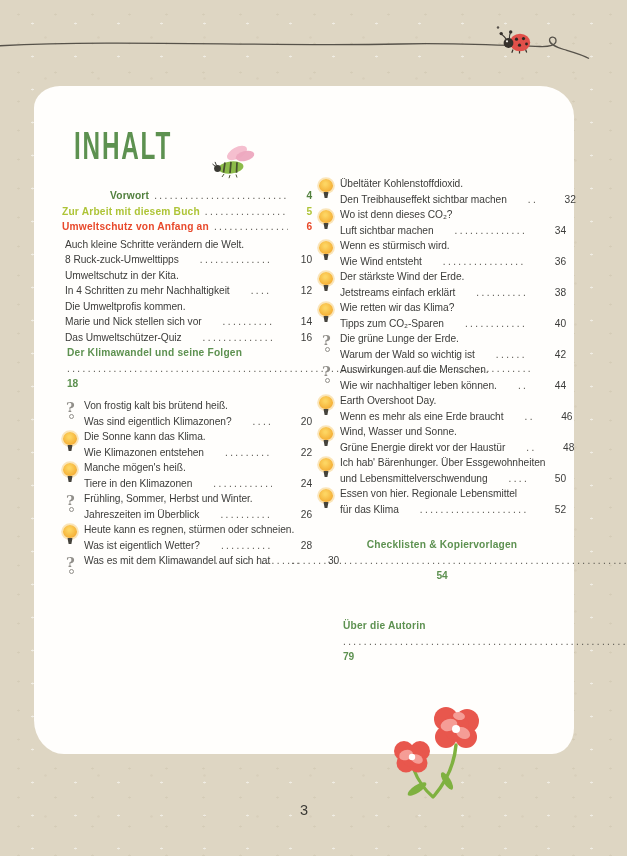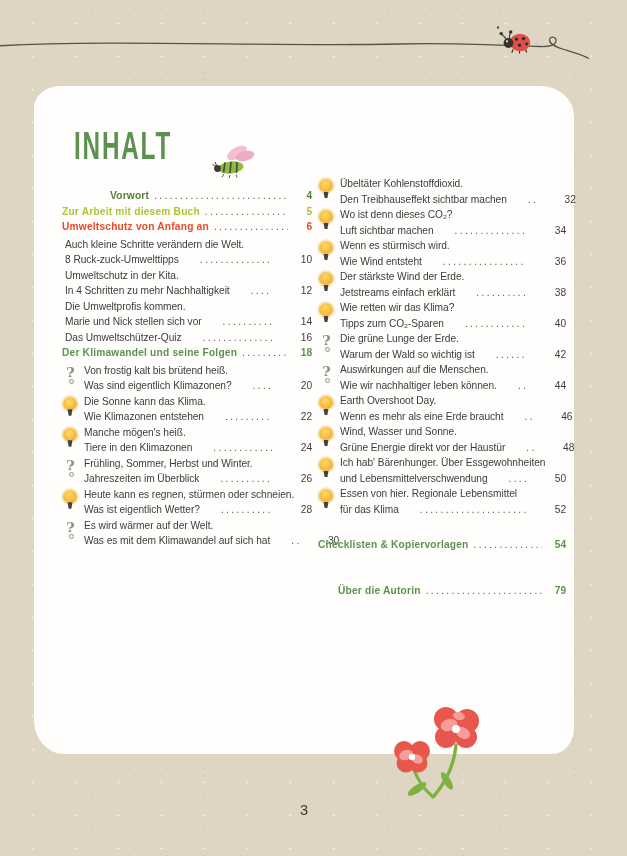--- a/index.html
+++ b/index.html
@@ -25,21 +25,21 @@
   }
   .col{position:absolute;font-size:10.2px;line-height:15.5px;color:#3c3c3a;letter-spacing:-.05px;z-index:2;}
   .col-left{left:62px;top:188px;width:250px;}
   .col-right{left:318px;top:176px;width:248px;}
   .lead{display:flex;align-items:baseline;font-weight:700;}
   .lead .lbl{white-space:nowrap;letter-spacing:.2px;}
   .sec-gap{margin-bottom:2px;}
   .c-dark_green{color:#52803e;margin-left:48px;}
   .c-light_green{color:#aec437;}
   .c-red{color:#e8492b;}
-  .c-green{color:#5d9150;}
+  .c-green{color:#5d9150;flex-direction:column;}
   .dots{flex:1 1 auto;overflow:hidden;white-space:nowrap;margin:0 4px 0 5px;min-width:8px;}
   .dots::after{
     content:"..........................................................................................";
     font-size:10px;letter-spacing:2.4px;color:#56544d;font-weight:400;
   }
   .lead .dots::after{font-weight:400;}
   .pg{flex:0 0 20px;text-align:right;white-space:nowrap;}
   .lead .pg{font-weight:700;}
   .entry{display:flex;align-items:flex-start;}
   .entry.no-ic{padding-left:3px;}
@@ -239,21 +239,20 @@
       <div class="l2">
         <span class="t">Was ist eigentlich Wetter?</span>
         <span class="dots"></span>
         <span class="pg">28</span>
       </div>
     </div>
   </div>
       <div class="entry">
     <span class="ic q-icon"></span>
     <div class="tx">
-      <div class="l1">Es wird wärmer auf der Welt.</div>
       <div class="l2">
         <span class="t">Was es mit dem Klimawandel auf sich hat</span>
         <span class="dots"></span>
         <span class="pg">30</span>
       </div>
     </div>
   </div>
     </div>
 </div>
 

